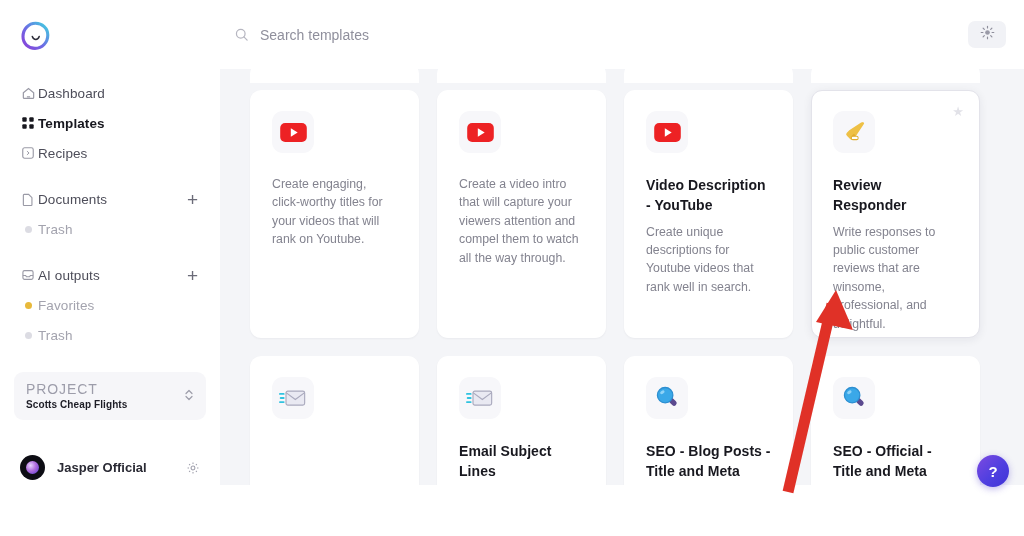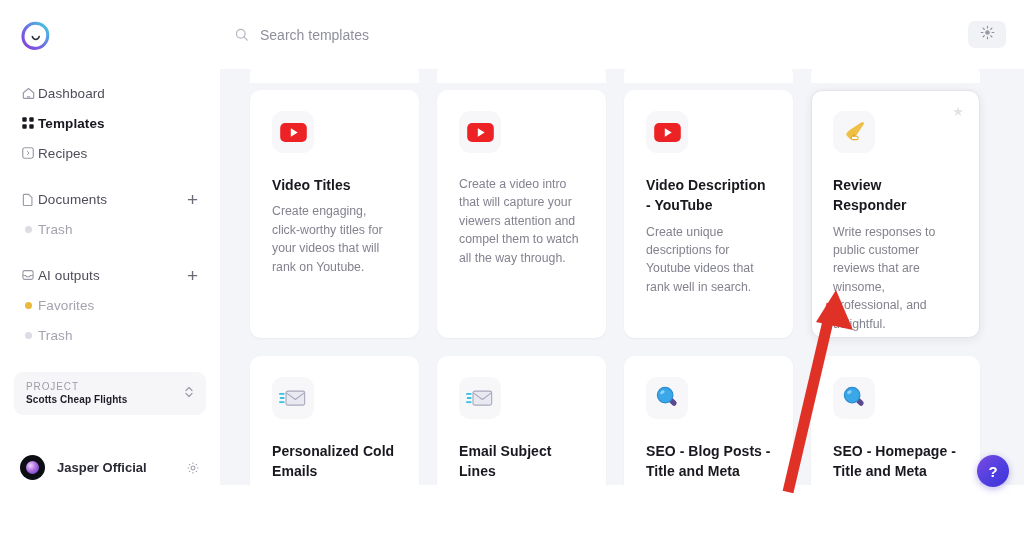--- a/index.html
+++ b/index.html
@@ -73,21 +73,21 @@
   .project-box {
     margin-top: 22px;
     background: #f6f6f9;
     border-radius: 9px;
     padding: 9px 12px 10px 12px;
     display: flex; align-items: center;
     cursor: pointer;
   }
   .project-text { flex: 1 1 auto; }
   .project-kicker {
-    font-size: 10px; letter-spacing: .9px;
+    font-size: 14px; letter-spacing: .9px;
     color: #9d9daa; text-transform: uppercase;
     margin-bottom: 2px;
   }
   .project-name {
     font-size: 10px; font-weight: bold; color: #1d1d26;
     letter-spacing: .1px;
   }
   .stepper { color: #9d9daa; font-size: 11px; line-height: 1; }
 
   
@@ -397,21 +397,20 @@
 
       <div class="row row-main">
 
         <div class="card tall">
           <div class="card-ico">
             <svg width="27" height="19" viewBox="0 0 28 20">
               <rect x="0" y="0" width="28" height="20" rx="5.2" fill="#ed2224"></rect>
               <path d="M11.2 5.6 18.4 10l-7.2 4.4z" fill="#ffffff"></path>
             </svg>
           </div>
-          <div class="card-title">Video Titles</div>
           <div class="card-desc">Create engaging, click-worthy titles for your videos that will rank on Youtube.</div>
         </div>
 
         <div class="card tall">
           <div class="card-ico">
             <svg width="27" height="19" viewBox="0 0 28 20">
               <rect x="0" y="0" width="28" height="20" rx="5.2" fill="#ed2224"></rect>
               <path d="M11.2 5.6 18.4 10l-7.2 4.4z" fill="#ffffff"></path>
             </svg>
           </div>
@@ -450,21 +449,20 @@
             <svg width="28" height="22" viewBox="0 0 30 22">
               <g stroke="#2fc3e0" stroke-width="2" stroke-linecap="round">
                 <path d="M1 6.6h4"></path>
                   <path d="M1.8 11h3.2"></path>
                   <path d="M1 15.4h4"></path>
               </g>
               <rect x="7.5" y="3.6" width="20" height="15" rx="2" fill="#e9e9f2" stroke="#a9a9bd" stroke-width="1.2"></rect>
               <path d="M7.5 5.2 17.5 12.6 27.5 5.2" fill="none" stroke="#a9a9bd" stroke-width="1.2"></path>
             </svg>
           </div>
-          <div class="card-title">Personalized Cold Emails</div>
         </div>
 
         <div class="card bottom">
           <div class="card-ico">
             <svg width="28" height="22" viewBox="0 0 30 22">
               <g stroke="#2fc3e0" stroke-width="2" stroke-linecap="round">
                 <path d="M1 6.6h4"></path>
                   <path d="M1.8 11h3.2"></path>
                   <path d="M1 15.4h4"></path>
               </g>
@@ -489,21 +487,21 @@
 
         <div class="card bottom">
           <div class="card-ico">
             <svg width="26" height="26" viewBox="0 0 28 28">
               <rect x="15.4" y="15.4" width="9.6" height="5.6" rx="2.8" fill="#5b4a8f" transform="rotate(45 20.2 18.2)"></rect>
               <circle cx="12" cy="11" r="8.3" fill="#3aa8e8"></circle>
               <circle cx="12" cy="11" r="8.3" fill="none" stroke="#2d8fd1" stroke-width="1.4"></circle>
               <ellipse cx="9" cy="7.8" rx="2.6" ry="1.7" fill="#8fd3f7" transform="rotate(-32 9 7.8)"></ellipse>
             </svg>
           </div>
-          <div class="card-title">SEO - Homepage - Title and Meta</div>
+          <div class="card-title">SEO - Official - Title and Meta</div>
         </div>
       </div>
 
       <div class="help-btn">
         <span>?</span>
       </div>
     </div>
 
     <div class="bottom-strip"></div>
   </section>

